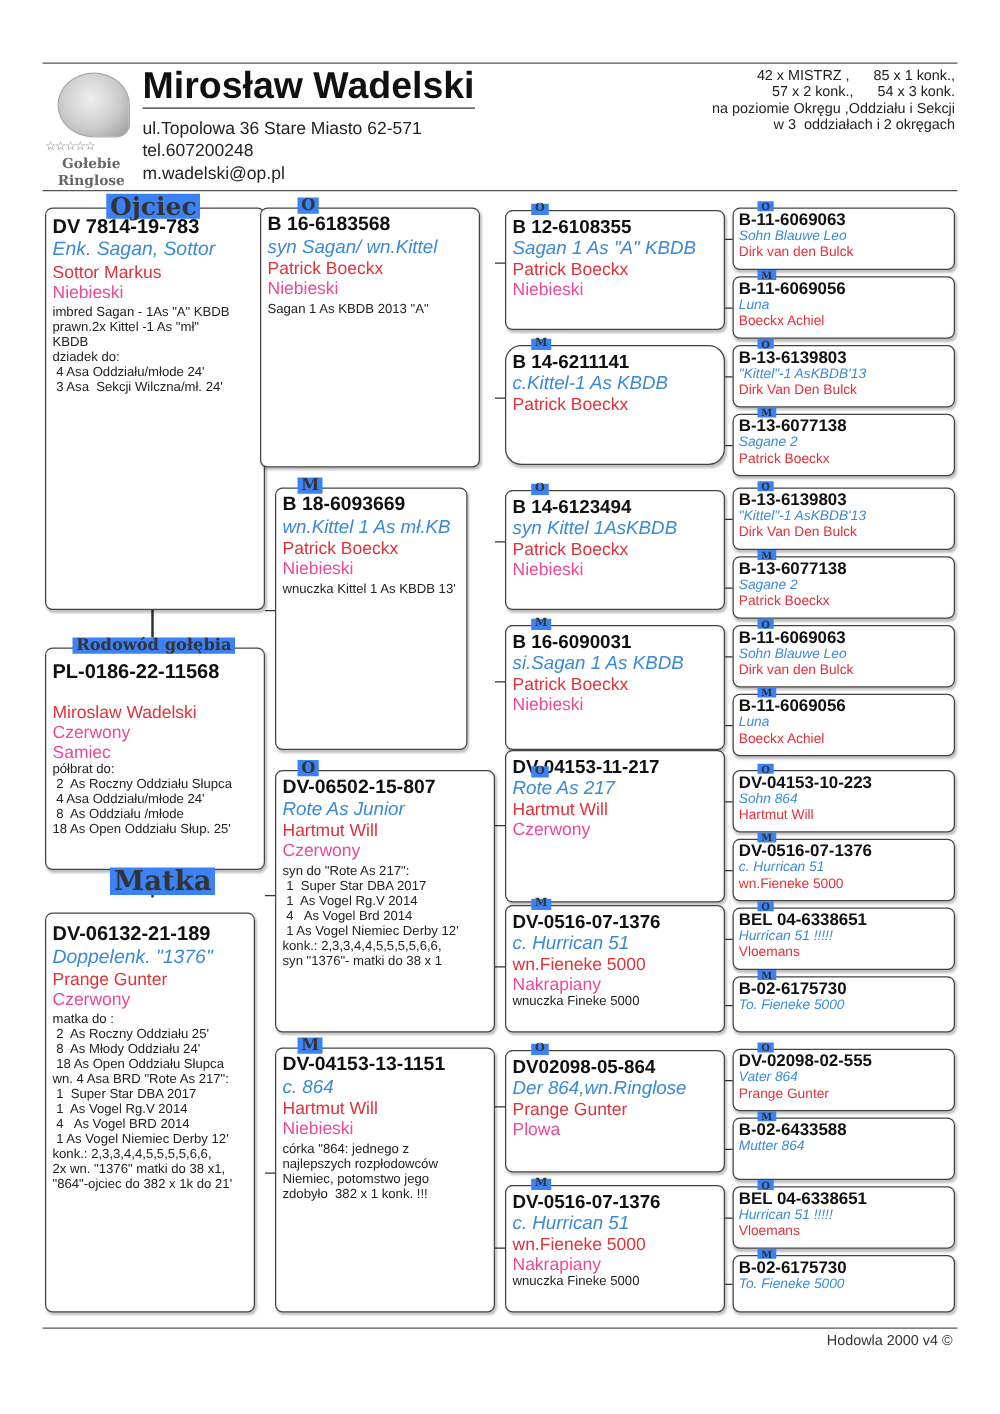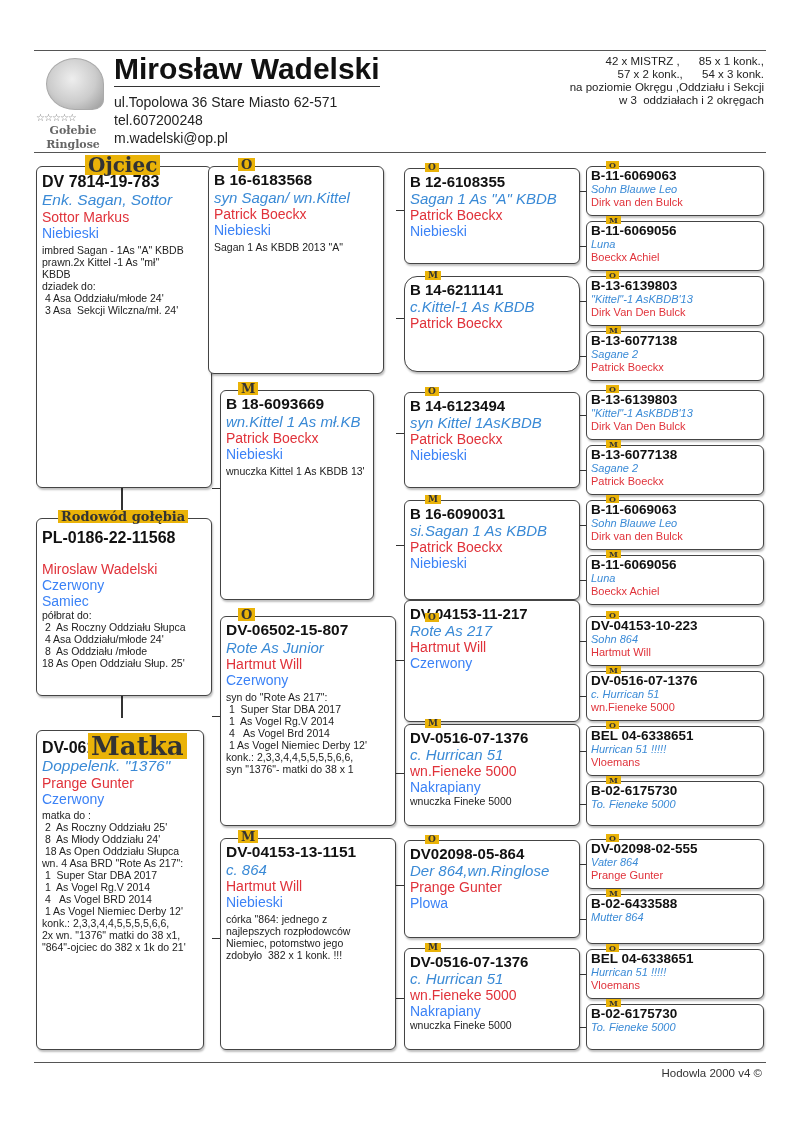--- a/index.html
+++ b/index.html
@@ -9,25 +9,25 @@
   .logo .head { position: absolute; left: 10px; top: 2px; width: 58px; height: 52px; border-radius: 50% 50% 20% 50%; background: radial-gradient(circle at 45% 40%, #eee 0%, #ccc 55%, #999 100%); border: 1px solid #aaa; }
   .logo .stars { position: absolute; left: 0; top: 56px; font-size: 10px; color: #777; letter-spacing: -1px; font-family: "DejaVu Sans", sans-serif; }
   .logo .t1, .logo .t2 { position: absolute; left: 0; width: 74px; text-align: center; font-family: "DejaVu Serif", serif; font-weight: bold; color: #666; font-size: 11px; }
   .logo .t1 { top: 68px; }
   .logo .t2 { top: 82px; }
   .owner { position: absolute; left: 114px; top: 52px; font-size: 30px; font-weight: bold; color: #111; border-bottom: 1px solid #333; line-height: 34px; }
   .addr { position: absolute; left: 114px; font-size: 14px; color: #222; }
   .stats { position: absolute; right: 36px; top: 55px; font-size: 11.5px; line-height: 13px; text-align: right; color: #222; }
   .stats div { white-space: pre; }
   .box { position: absolute; border: 1.5px solid #444; border-radius: 6px; background: #fff; padding: 4px 5px; box-shadow: 1px 2px 2px rgba(0,0,0,0.25); overflow: hidden; }
-  .legend { position: absolute; background: #eab308; font-family: "DejaVu Serif", serif; font-weight: bold; color: #333; padding: 0 3px; line-height: 1; }
+  .legend { position: absolute; background: #3b82f6; font-family: "DejaVu Serif", serif; font-weight: bold; color: #333; padding: 0 3px; line-height: 1; }
   .ring { font-weight: bold; color: #111; white-space: nowrap; }
   .name { font-style: italic; color: #3a8ad6; white-space: nowrap; }
   .breeder { color: #e0323a; white-space: nowrap; }
-  .color { color: #3b82f6; }
+  .color { color: #ec4899; }
   .note { color: #222; white-space: pre; }
   .line { position: absolute; background: #333; }
   .footer { position: absolute; right: 38px; top: 1067px; font-size: 11.5px; color: #333; }
   
   .g1 .ring { font-size: 16px; } .g1 .name { font-size: 15.5px; } .g1 .breeder { font-size: 14px; } .g1 .color { font-size: 14px; } .g1 .note { font-size: 10.5px; line-height: 12px; }
   .g2 .ring { font-size: 15.5px; } .g2 .name { font-size: 15px; } .g2 .breeder { font-size: 14px; } .g2 .color { font-size: 14px; } .g2 .note { font-size: 10.5px; line-height: 12px; }
   .g3 .ring { font-size: 15px; } .g3 .name { font-size: 15px; } .g3 .breeder { font-size: 14px; } .g3 .color { font-size: 14px; } .g3 .note { font-size: 10.5px; }
   .g4 { padding: 1px 4px; }
   .g4 .ring { font-size: 13.5px; line-height: 15px; } .g4 .name { font-size: 11px; line-height: 13px; } .g4 .breeder { font-size: 11px; line-height: 13px; }
 </style>
@@ -106,21 +106,21 @@
  18 As Open Oddziału Słupca
 wn. 4 Asa BRD "Rote As 217":
  1  Super Star DBA 2017
  1  As Vogel Rg.V 2014
  4   As Vogel BRD 2014
  1 As Vogel Niemiec Derby 12'
 konk.: 2,3,3,4,4,5,5,5,5,6,6,
 2x wn. "1376" matki do 38 x1,
 "864"-ojciec do 382 x 1k do 21'</div>
 </div>
-<div class="legend" style="left:88px;top:733px;font-size:26px;">Matka</div>
+<div class="legend" style="left:88px;top:694px;font-size:22px;">Matka</div>
 
 <div class="box g2" style="left:208px;top:166px;width:176px;height:208px;">
   <div class="ring">B 16-6183568</div>
   <div class="name">syn Sagan/ wn.Kittel</div>
   <div class="breeder">Patrick Boeckx</div>
   <div class="color">Niebieski</div>
   <div class="note" style="margin-top:3px;">Sagan 1 As KBDB 2013 "A"</div>
 </div>
 <div class="legend" style="left:238px;top:158px;font-size:13px;">O</div>
 

